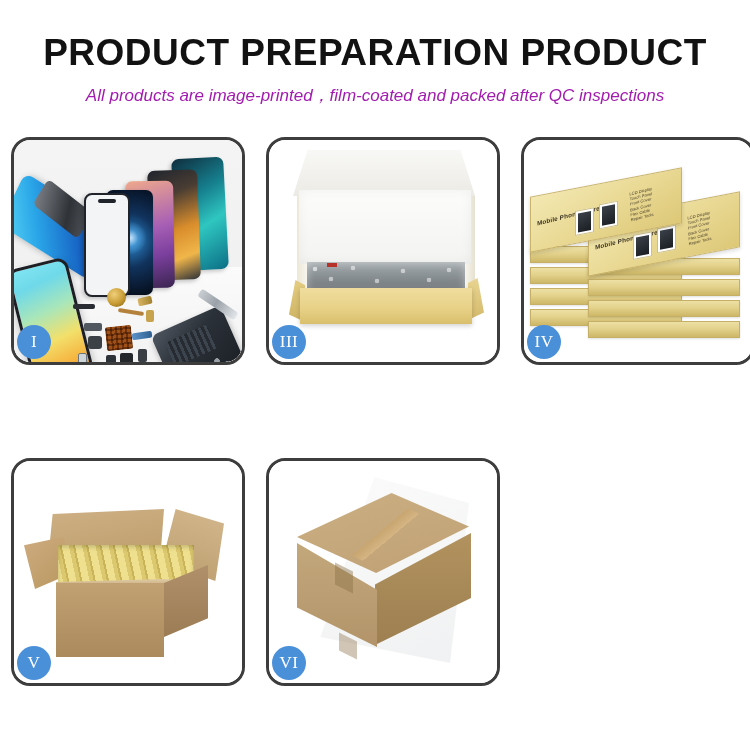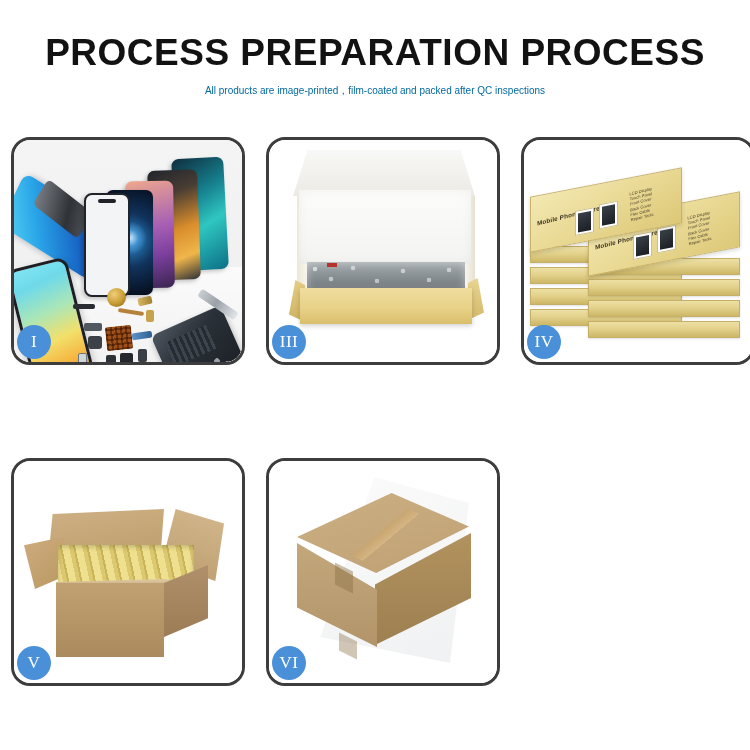--- a/index.html
+++ b/index.html
@@ -26,24 +26,25 @@
     font-size: 37px;
     font-weight: 700;
     letter-spacing: 0.5px;
     color: #121212;
     line-height: 1.05;
     white-space: nowrap;
   }
   .subtitle {
     margin-top: 11px;
     font-family: "Liberation Sans", sans-serif;
-    font-size: 10px;
+    font-size: 17px;
     font-weight: 400;
-    color: #0369a1;
+    color: #a21caf;
     white-space: nowrap;
+    font-style: italic;
   }
 
   
   .grid {
     position: absolute;
     left: 11px;
     top: 137px;
     width: 728px;
     display: grid;
     grid-template-columns: 234px 234px 234px;
@@ -517,21 +518,21 @@
     left: 70px; top: 176px;
     width: 18px; height: 18px;
     background: rgba(140,112,72,.4);
     transform: skewY(27deg);
   }
 </style>
 </head>
 <body>
 
 <div class="header">
-  <div class="title">PROCESS PREPARATION PROCESS</div>
+  <div class="title">PRODUCT PREPARATION PRODUCT</div>
   <div class="subtitle">All products are image-printed，film-coated and packed after QC inspections</div>
 </div>
 
 <div class="grid">
 
   <div class="panel">
     <div class="panel-stage">
       <div class="p1-bg"></div>
       <div class="tiltphone"></div>
       <div class="fanphone fp5"></div>

